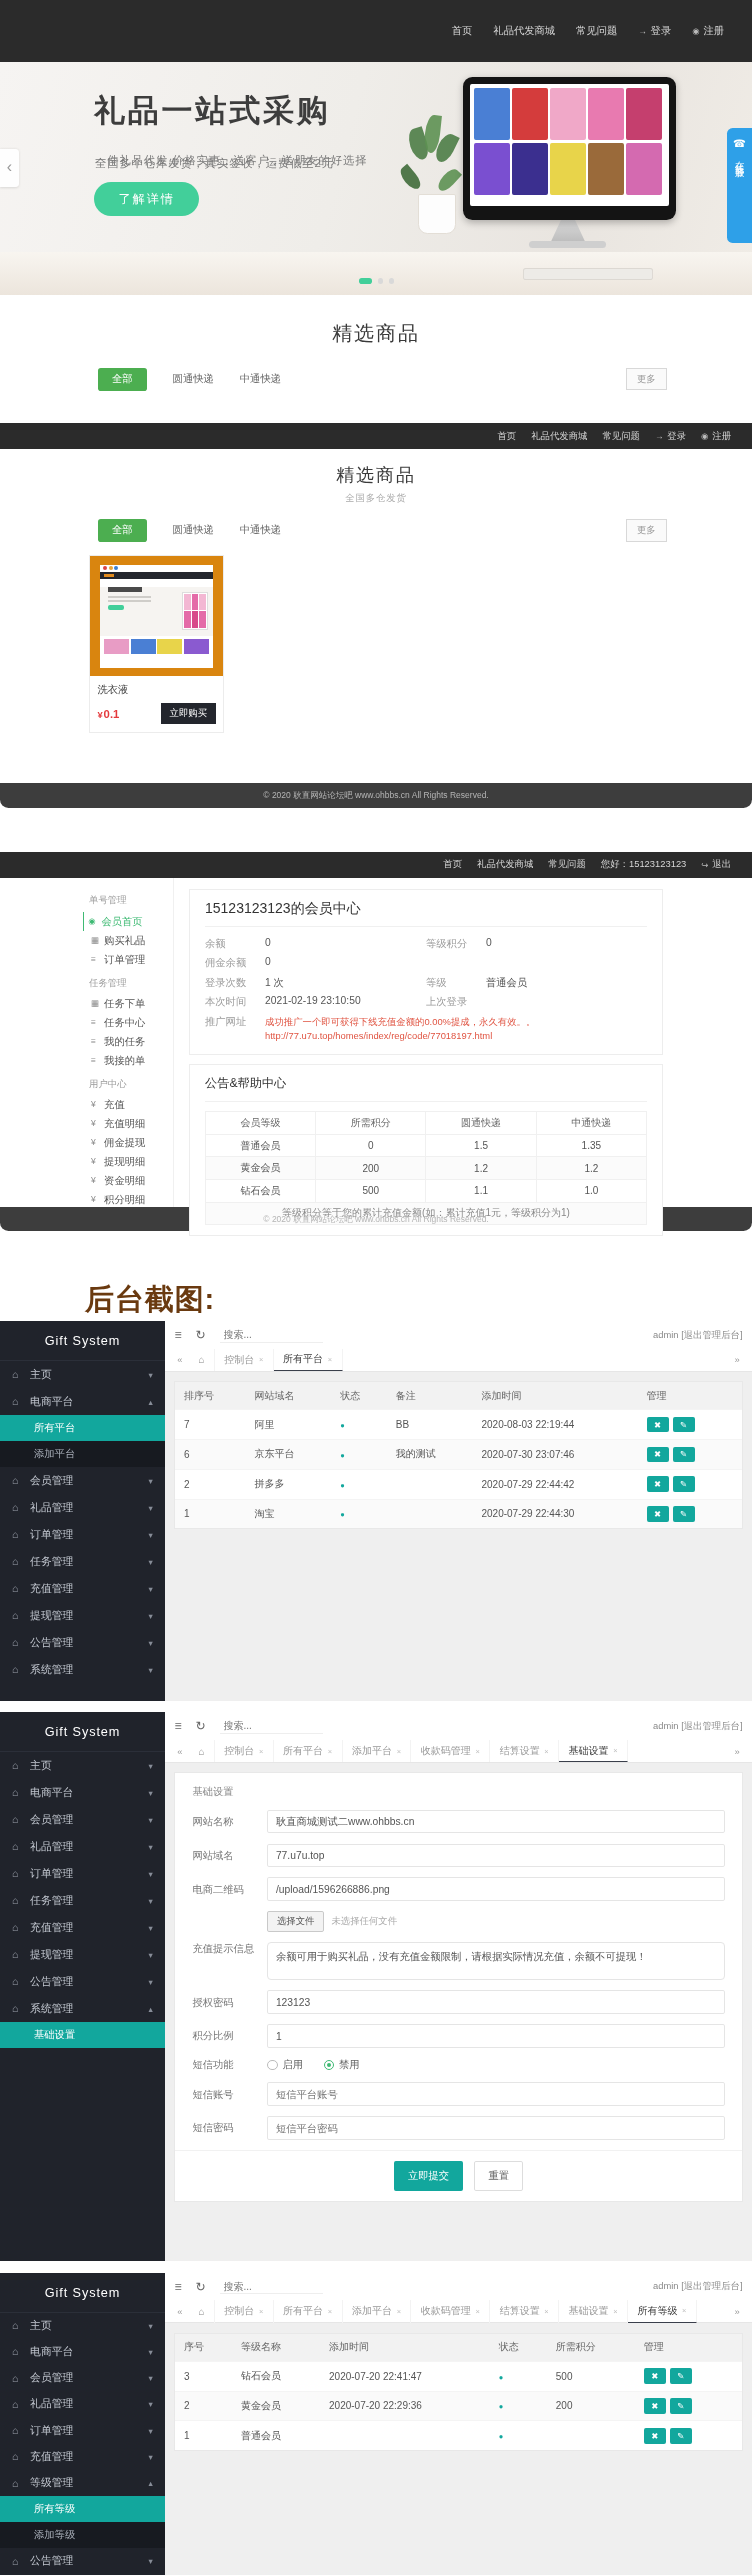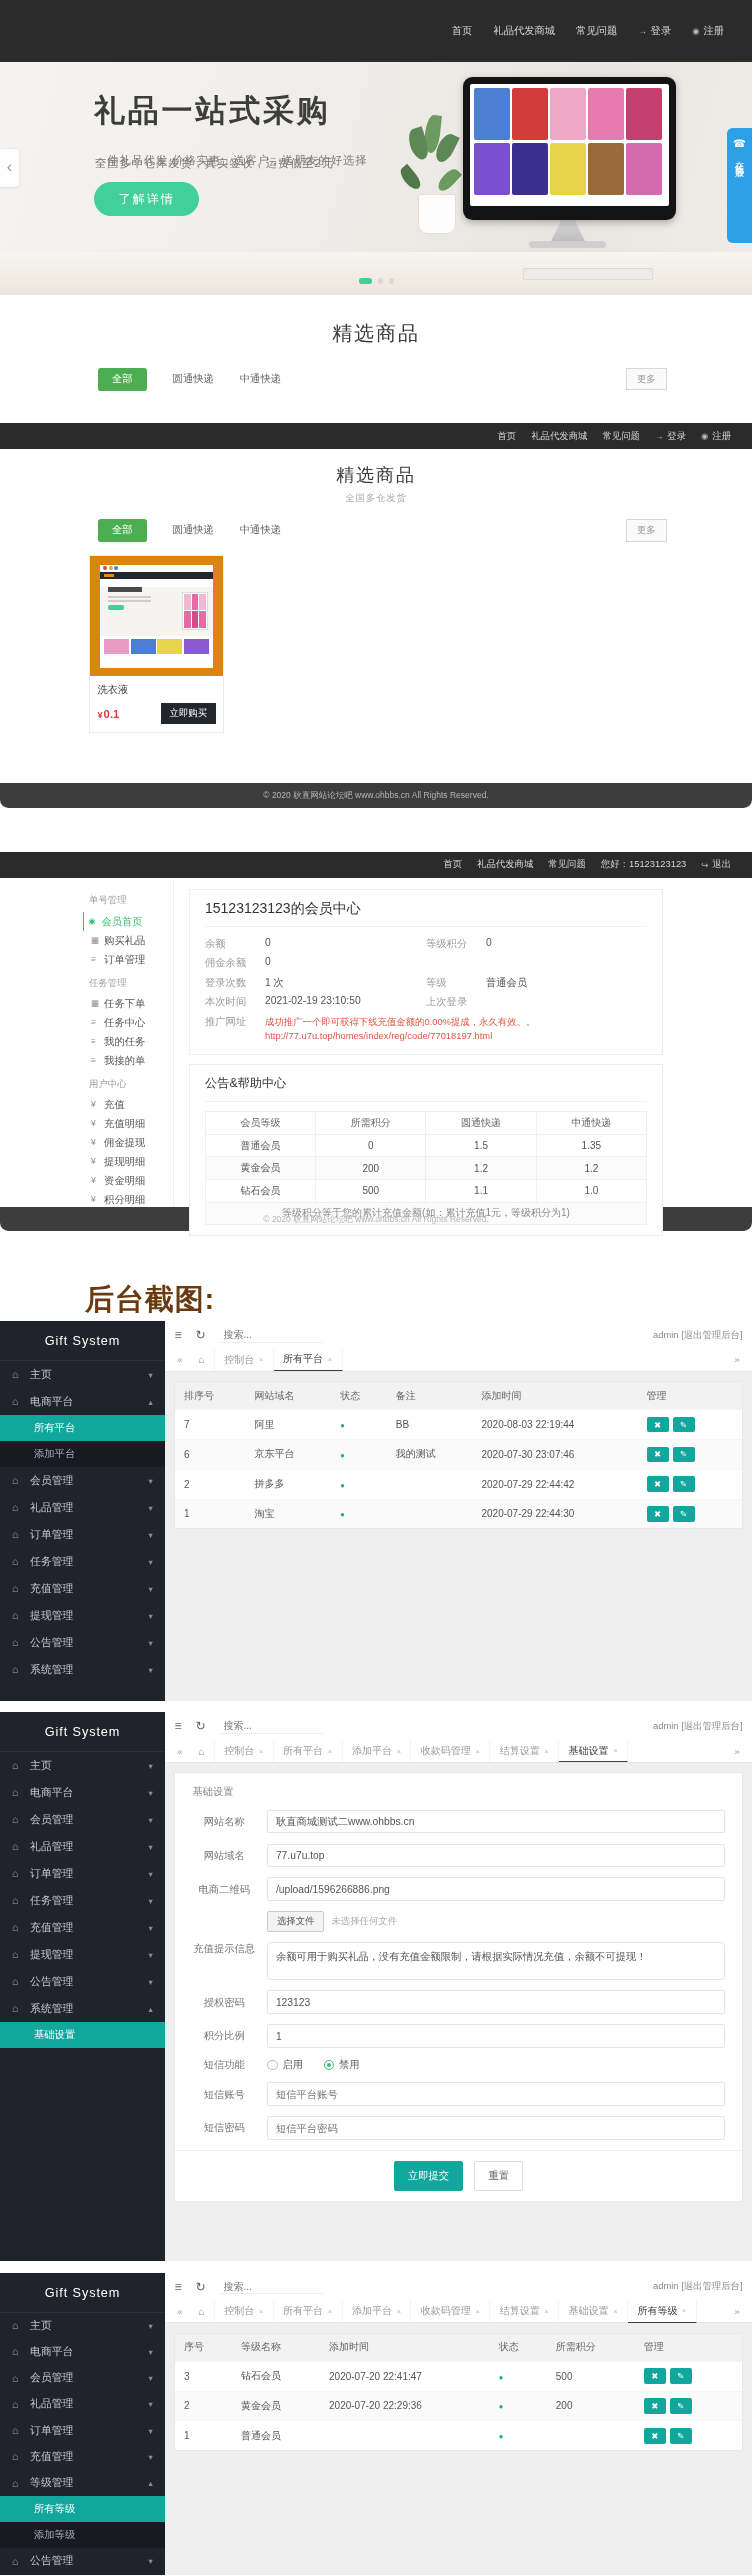--- a/index.html
+++ b/index.html
@@ -142,21 +142,21 @@
   .adm td{padding:6.6px 8.5px;border-top:0.9px solid #f4f4f4}
   .adm tr.alt td{background:#fafafa}
   .sdot{color:#12a79d;font-size:7.5px}
   .btn-act{display:inline-block;background:#12a79d;color:#fff;font-size:8.5px;padding:2.8px 7.5px;border-radius:1.9px;margin-right:3.8px;cursor:pointer}
 
   
   .aform{padding:11.3px 17px 0;font-size:10.3px;color:#666}
   .aform-sec{font-size:10.3px;color:#888;margin-bottom:11.3px}
   .frow{display:flex;align-items:center;margin-bottom:10.3px}
   .frow.top{align-items:flex-start}
-  .flabel{width:75px;text-align:center;padding-right:11.3px;color:#777;flex-shrink:0;line-height:1.3}
+  .flabel{width:75px;text-align:left;padding-right:11.3px;color:#777;flex-shrink:0;line-height:1.3}
   .fctl{flex:1;max-width:475px}
   .fin{width:100%;border:0.9px solid #e5e5e5;border-radius:1.9px;height:23.5px;padding:0 7.5px;font-size:10.3px;color:#555;outline:none;font-family:"Liberation Sans",sans-serif;background:#fff}
   .ftextarea{border:0.9px solid #e5e5e5;border-radius:4px;min-height:38px;padding:5.6px 7.5px;line-height:1.5;color:#555}
   .fbtn{display:inline-block;border:0.9px solid #c9c9c9;background:#f3f3f3;font-size:9.4px;color:#555;padding:2.8px 8.5px;border-radius:1.9px;margin-right:7.5px;cursor:pointer}
   .fmuted{color:#aaa;font-size:9.4px}
   .rd{display:inline-flex;align-items:center;gap:4.7px;margin-right:21px;cursor:pointer}
   .rdot{width:10.3px;height:10.3px;border:0.9px solid #bbb;border-radius:50%;display:inline-block;position:relative;background:#fff}
   .rdot.sel{border-color:#3fba74}
   .rdot.sel::after{content:"";position:absolute;left:1.9px;top:1.9px;right:1.9px;bottom:1.9px;background:#3fba74;border-radius:50%}
   .form-foot{border-top:0.9px solid #f1f1f1;margin-top:3.8px;padding:10.3px 0;display:flex;justify-content:center;gap:11.3px;background:#fff}

